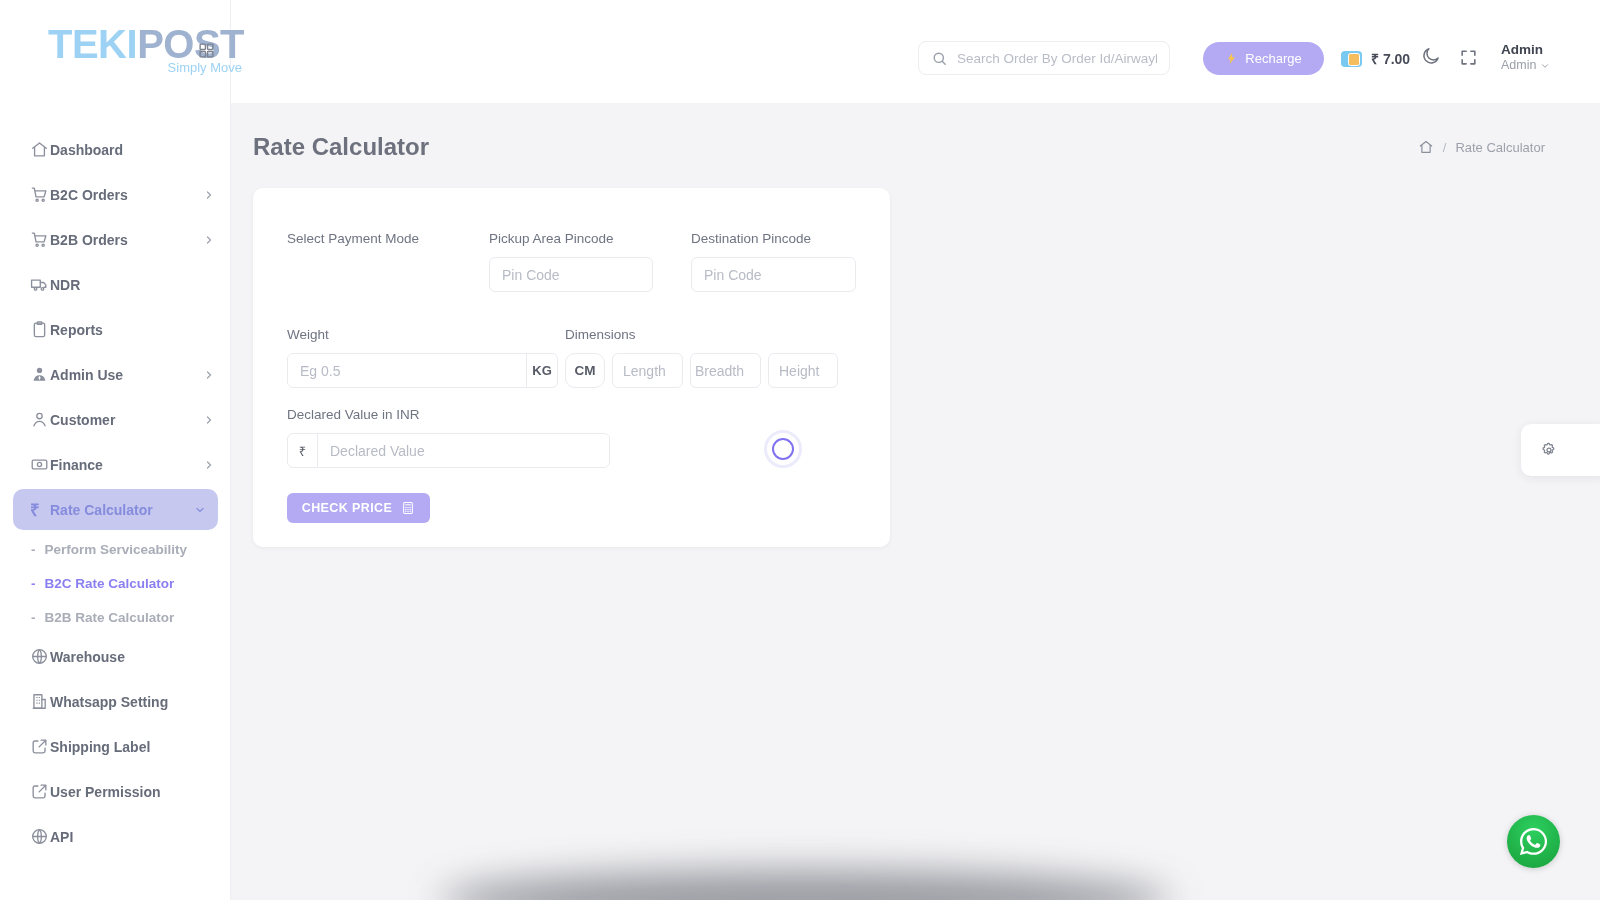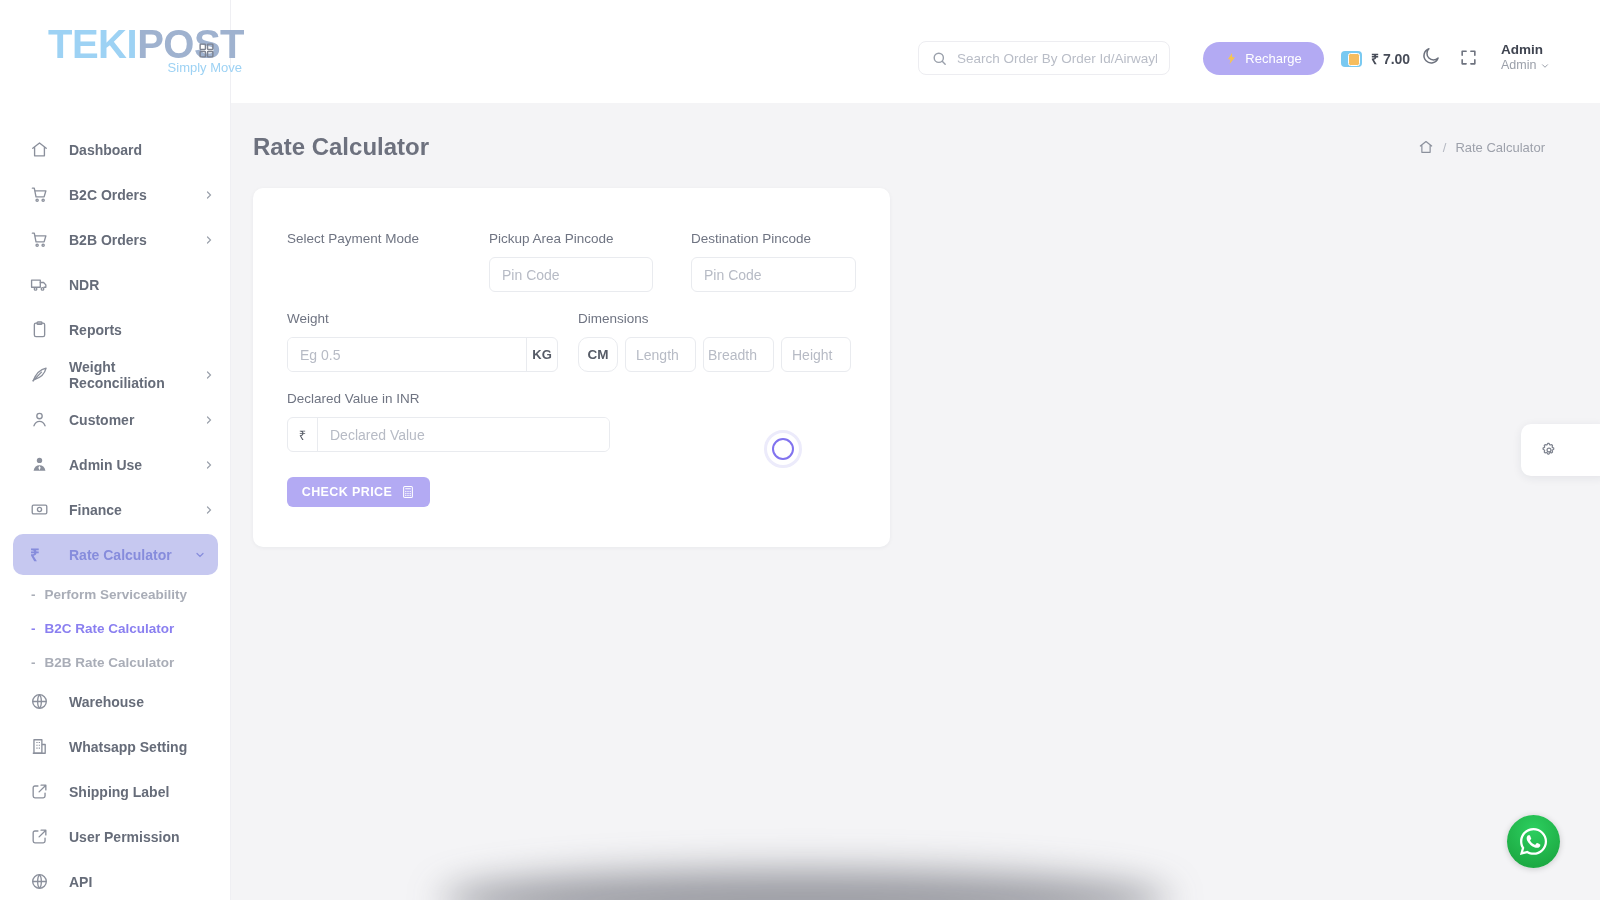--- a/index.html
+++ b/index.html
@@ -57,21 +57,21 @@
   }
   .logo-block { position:absolute; left:48px; top:26px; cursor:pointer; }
   .logo-text { font-size:40px; font-weight:bold; letter-spacing:-0.5px; line-height:36px; }
   .logo-primary { color:#9dd2f4; }
   .logo-secondary { color:#9fb2cf; }
   .logo-tagline { font-size:13px; color:#9dd2f4; text-align:right; margin-top:-2px; padding-right:2px; }
   .grid-toggle { position:absolute; left:198px; top:42px; background:none; border:none; cursor:pointer; color:#7c8290; }
 
   .nav { position:absolute; left:0; top:127px; width:231px; }
   .nav-item {
-    height:45px; display:flex; align-items:center; gap:20px;
+    height:45px; display:flex; align-items:center; gap:1px;
     padding:0 16px 0 30px; font-size:14px; font-weight:bold; color:#666c79; cursor:pointer;
   }
   .nav-item .ni-icon { color:#8b909c; flex:0 0 auto; display:flex; }
   .nav-item .ni-label { flex:1; }
   .nav-item .ni-chevron { color:#9aa0ab; display:flex; }
   .nav-item.active {
     height:41px; margin:2px 13px; padding:0 12px 0 17px;
     background:var(--active-item-bg,#c6c8f0); border-radius:10px;
     color:var(--active-item-text,#858bdb);
   }
@@ -292,59 +292,45 @@
     <div class="nav-item">
       <span class="ni-icon">
           <svg width="19" height="19" viewBox="0 0 24 24" fill="none" stroke="currentColor" stroke-width="1.7" stroke-linecap="round" stroke-linejoin="round">
             <rect x="5.5" y="4" width="13" height="17" rx="2"></rect>
             <rect x="9" y="2.4" width="6" height="3.2" rx="1"></rect>
           </svg>
         </span>
       <span class="ni-label">Reports</span>
     </div>
 
-    <div class="nav-item">
-      <span class="ni-icon">
-          <svg width="19" height="19" viewBox="0 0 24 24" fill="none" stroke="currentColor" stroke-width="1.7" stroke-linecap="round" stroke-linejoin="round">
-            <path d="M4 20C7.5 11 13 5.5 20.3 4 18.7 10.3 13.5 16 6.3 18"></path>
-            <path d="M4 20 14.5 9"></path>
-          </svg>
-        </span>
-      <span class="ni-label">Weight Reconciliation</span>
-      <span class="ni-chevron">
-          <svg width="12" height="12" viewBox="0 0 24 24" fill="none" stroke="currentColor" stroke-width="2.4" stroke-linecap="round">
-            <path d="M9 6l6 6-6 6"></path>
-          </svg>
-        </span>
-    </div>
-
-    <div class="nav-item">
-      <span class="ni-icon">
-          <svg width="19" height="19" viewBox="0 0 24 24" fill="none" stroke="currentColor" stroke-width="1.7" stroke-linecap="round" stroke-linejoin="round">
-            <circle cx="12" cy="7.6" r="3.4"></circle>
-            <path d="M5 20c1.4-3.9 3.9-5.6 7-5.6s5.6 1.7 7 5.6"></path>
-          </svg>
-        </span>
-      <span class="ni-label">Customer</span>
-      <span class="ni-chevron">
-          <svg width="12" height="12" viewBox="0 0 24 24" fill="none" stroke="currentColor" stroke-width="2.4" stroke-linecap="round">
-            <path d="M9 6l6 6-6 6"></path>
-          </svg>
-        </span>
-    </div>
 
     <div class="nav-item">
       <span class="ni-icon">
           <svg width="19" height="19" viewBox="0 0 24 24" fill="currentColor">
             <circle cx="12" cy="6.8" r="3.4"></circle>
             <path d="M4.5 20c.9-4.8 3.8-7 7.5-7s6.6 2.2 7.5 7z"></path>
             <path d="M12 13.5 10.6 16l1.4 3.4L13.4 16z" fill="#fff"></path>
           </svg>
         </span>
       <span class="ni-label">Admin Use</span>
+      <span class="ni-chevron">
+          <svg width="12" height="12" viewBox="0 0 24 24" fill="none" stroke="currentColor" stroke-width="2.4" stroke-linecap="round">
+            <path d="M9 6l6 6-6 6"></path>
+          </svg>
+        </span>
+    </div>
+
+    <div class="nav-item">
+      <span class="ni-icon">
+          <svg width="19" height="19" viewBox="0 0 24 24" fill="none" stroke="currentColor" stroke-width="1.7" stroke-linecap="round" stroke-linejoin="round">
+            <circle cx="12" cy="7.6" r="3.4"></circle>
+            <path d="M5 20c1.4-3.9 3.9-5.6 7-5.6s5.6 1.7 7 5.6"></path>
+          </svg>
+        </span>
+      <span class="ni-label">Customer</span>
       <span class="ni-chevron">
           <svg width="12" height="12" viewBox="0 0 24 24" fill="none" stroke="currentColor" stroke-width="2.4" stroke-linecap="round">
             <path d="M9 6l6 6-6 6"></path>
           </svg>
         </span>
     </div>
 
     <div class="nav-item">
       <span class="ni-icon">
           <svg width="19" height="19" viewBox="0 0 24 24" fill="none" stroke="currentColor" stroke-width="1.7">
@@ -462,21 +448,21 @@
       <div style="width:175px;">
         <div class="form-label">Pickup Area Pincode</div>
         <input class="ctrl" style="width: 100%;" type="text" placeholder="Pin Code">
       </div>
       <div style="width:176px;">
         <div class="form-label">Destination Pincode</div>
         <input class="ctrl" style="width: 100%;" type="text" placeholder="Pin Code">
       </div>
     </div>
 
-    <div class="form-row" style="gap:20px; margin-top:19px;">
+    <div class="form-row" style="gap:7px; margin-top:35px;">
       <div style="width:271px;">
         <div class="form-label">Weight</div>
         <div class="addon-wrap">
           <input class="wrap-input" type="text" placeholder="Eg 0.5" style="">
           <span class="addon right">KG</span>
         </div>
       </div>
       <div>
         <div class="form-label">Dimensions</div>
         <div style="display:flex; gap:7px; align-items:center;">

